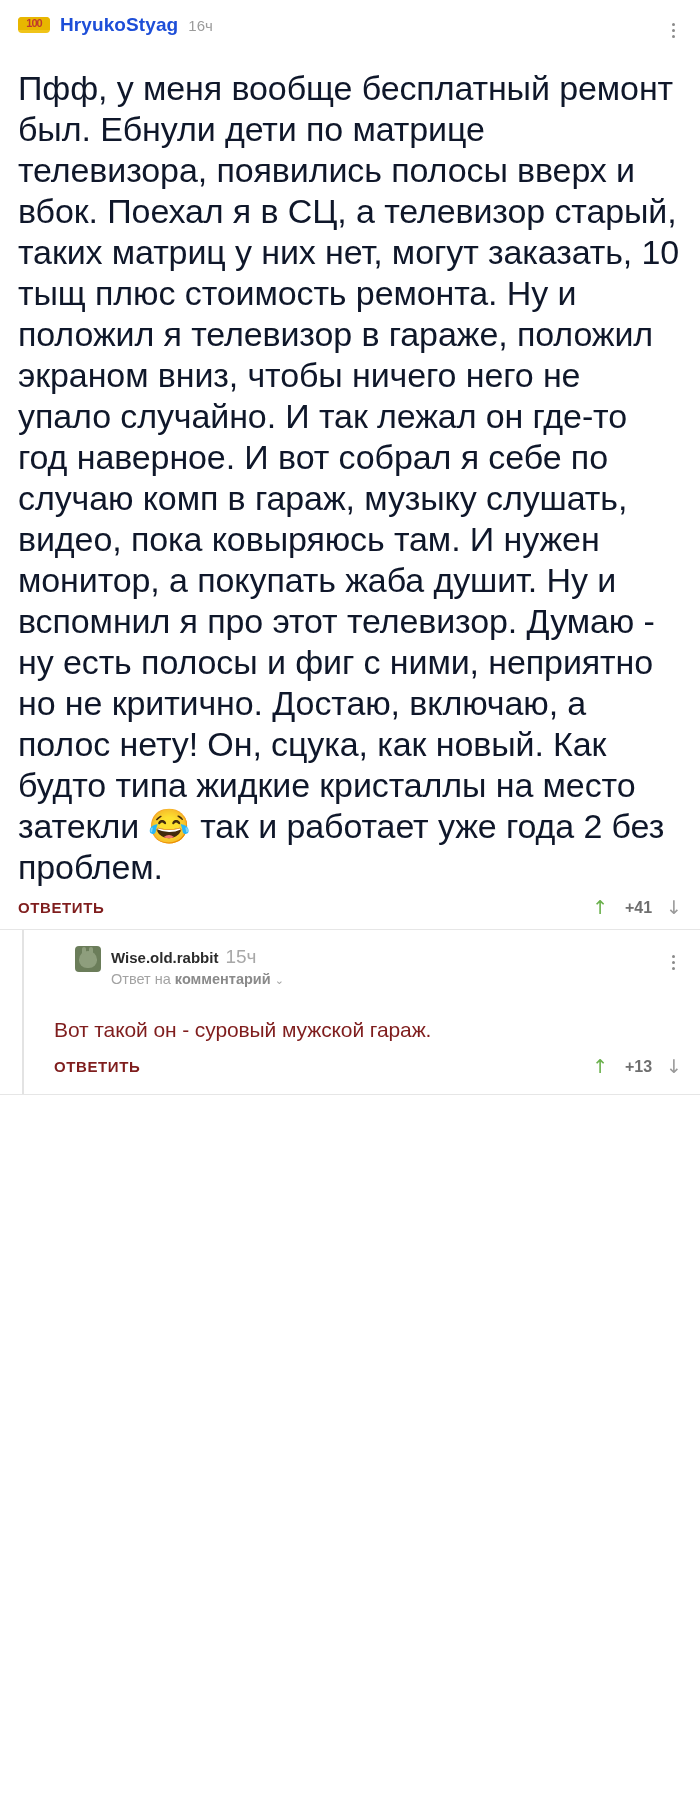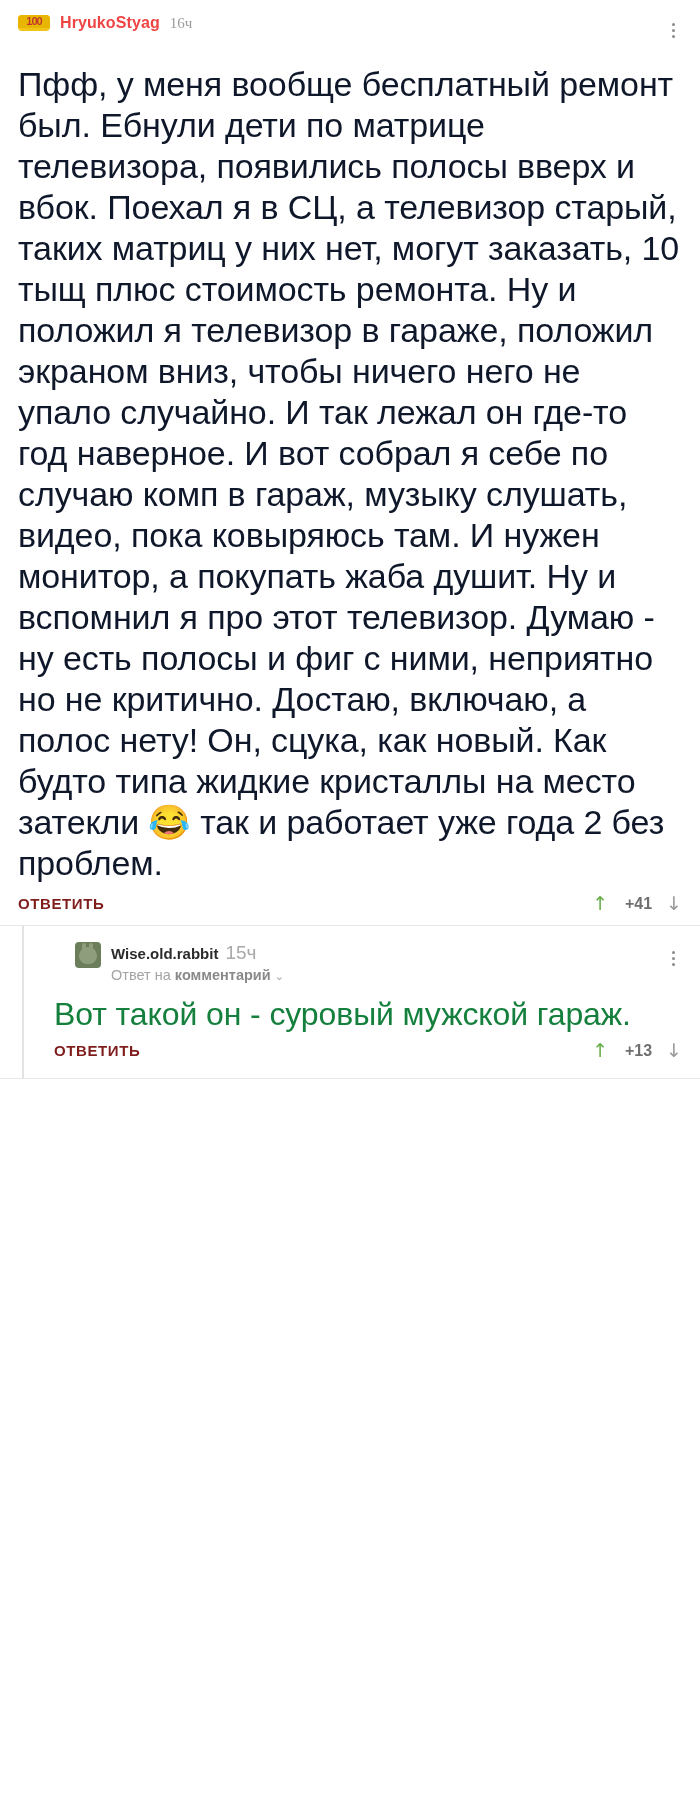--- a/index.html
+++ b/index.html
@@ -96,36 +96,35 @@
     content: "";
     position: absolute;
     left: 3px; top: -4px;
     width: 4px; height: 8px;
     background: #8e9e7d;
     border-radius: 3px;
     box-shadow: 7px 0 0 #8e9e7d;
   }
 
   .username {
-    font-size: 16px;
-    font-weight: bold;
-    color: #ef4444;
+    font-size: 19px;
+    font-weight: bold;
+    color: #1d4ed8;
     letter-spacing: 0.1px;
     text-align: center;
   }
   .username-small {
     font-size: 15px;
     font-weight: bold;
     color: #2b2b2b;
   }
   .timestamp {
     font-size: 15px;
     color: #9b9b9b;
     font-weight: normal;
-    font-family: Liberation Serif, serif;
   }
   .timestamp-small {
     font-size: 19px;
     color: #a8a8a8;
   }
   .kebab {
     position: absolute;
     right: 0px;
     top: 4px;
     width: 18px;
@@ -147,24 +146,24 @@
 
   .comment-body {
     margin-top: 32px;
     font-size: 34px;
     line-height: 41px;
     color: #0f172a;
     letter-spacing: -0.1px;
     word-wrap: break-word;
   }
   .comment-body-small {
-    margin-top: 12px;
-    font-size: 32px;
+    margin-top: 24px;
+    font-size: 21px;
     line-height: 38px;
-    color: #15803d;
+    color: #7f1d1d;
   }
 
   .comment-footer {
     display: flex;
     align-items: center;
     justify-content: space-between;
     margin-top: 10px;
     padding-bottom: 12px;
   }
   .reply-btn {

